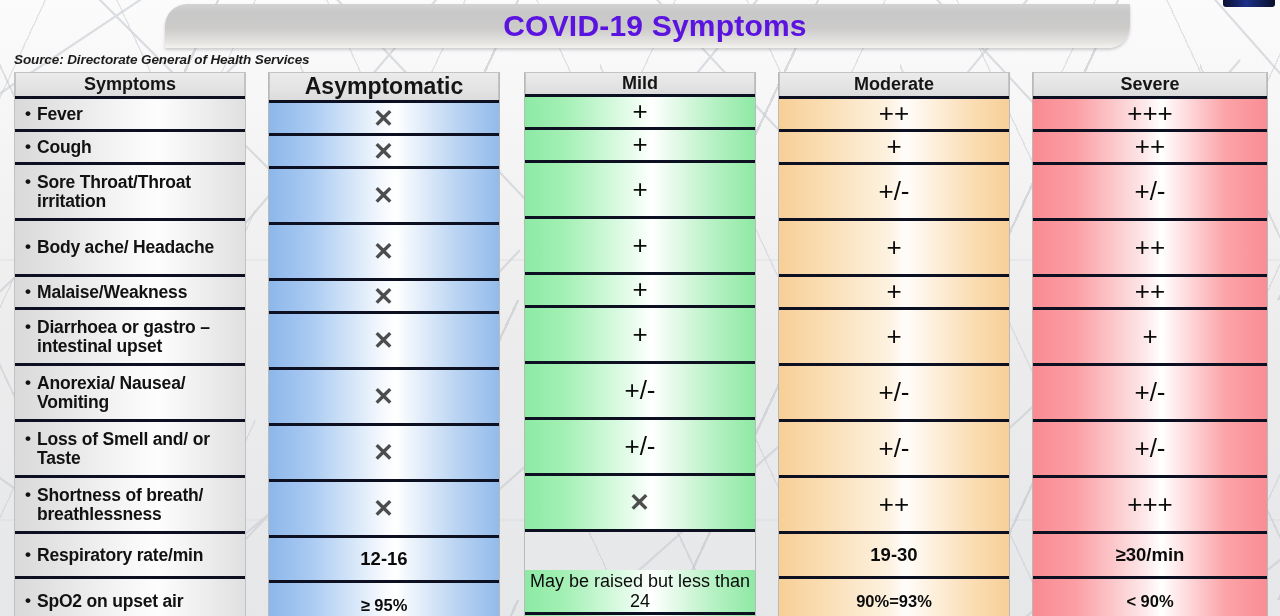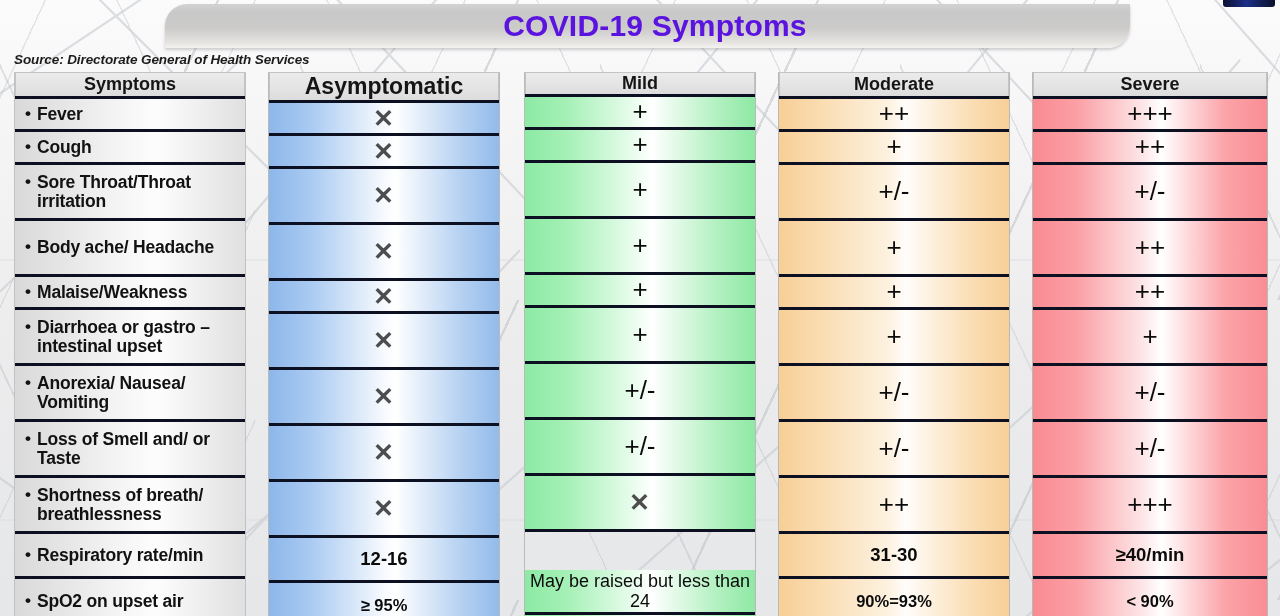--- a/index.html
+++ b/index.html
@@ -325,21 +325,21 @@
         <div class="cell" style="height: 56px; flex: 0 0 56px;">
           <div class="val">+/-</div>
         </div>
         <div class="cell" style="height: 56px; flex: 0 0 56px;">
           <div class="val">+/-</div>
         </div>
         <div class="cell" style="height: 56px; flex: 0 0 56px;">
           <div class="val">++</div>
         </div>
         <div class="cell" style="height: 45px; flex: 0 0 45px;">
-          <div class="val num">31-30</div>
+          <div class="val num">19-30</div>
         </div>
         <div class="cell" style="height: 45px; flex: 0 0 45px;">
           <div class="val pct">90%=93%</div>
         </div>
       </div>
     </div>
     <div class="col col-sev" style="position: absolute; left: 1032px; top: 0px; width: 236px; height: 552px;">
       <div class="col-head">Severe</div>
       <div class="cells">
         <div class="cell" style="height: 33px; flex: 0 0 33px;">
@@ -363,20 +363,20 @@
         <div class="cell" style="height: 56px; flex: 0 0 56px;">
           <div class="val">+/-</div>
         </div>
         <div class="cell" style="height: 56px; flex: 0 0 56px;">
           <div class="val">+/-</div>
         </div>
         <div class="cell" style="height: 56px; flex: 0 0 56px;">
           <div class="val">+++</div>
         </div>
         <div class="cell" style="height: 45px; flex: 0 0 45px;">
-          <div class="val num">≥40/min</div>
+          <div class="val num">≥30/min</div>
         </div>
         <div class="cell" style="height: 45px; flex: 0 0 45px;">
           <div class="val pct">&lt; 90%</div>
         </div>
       </div>
     </div>
   </div>
 
 </body></html>

